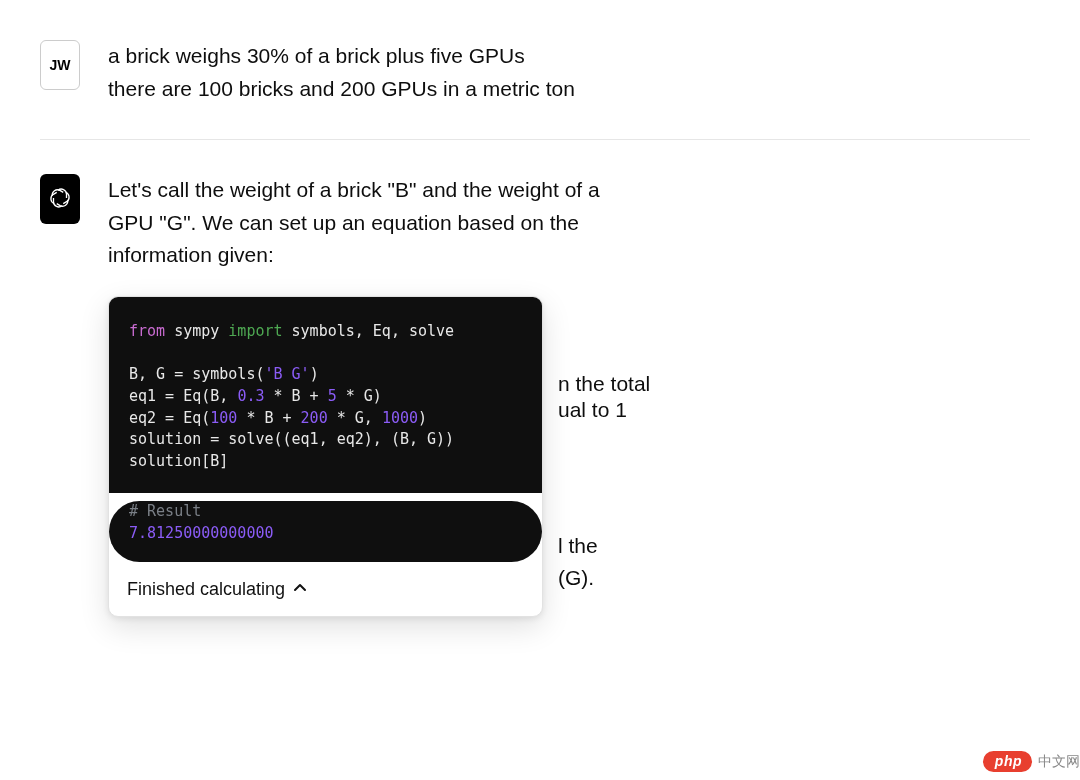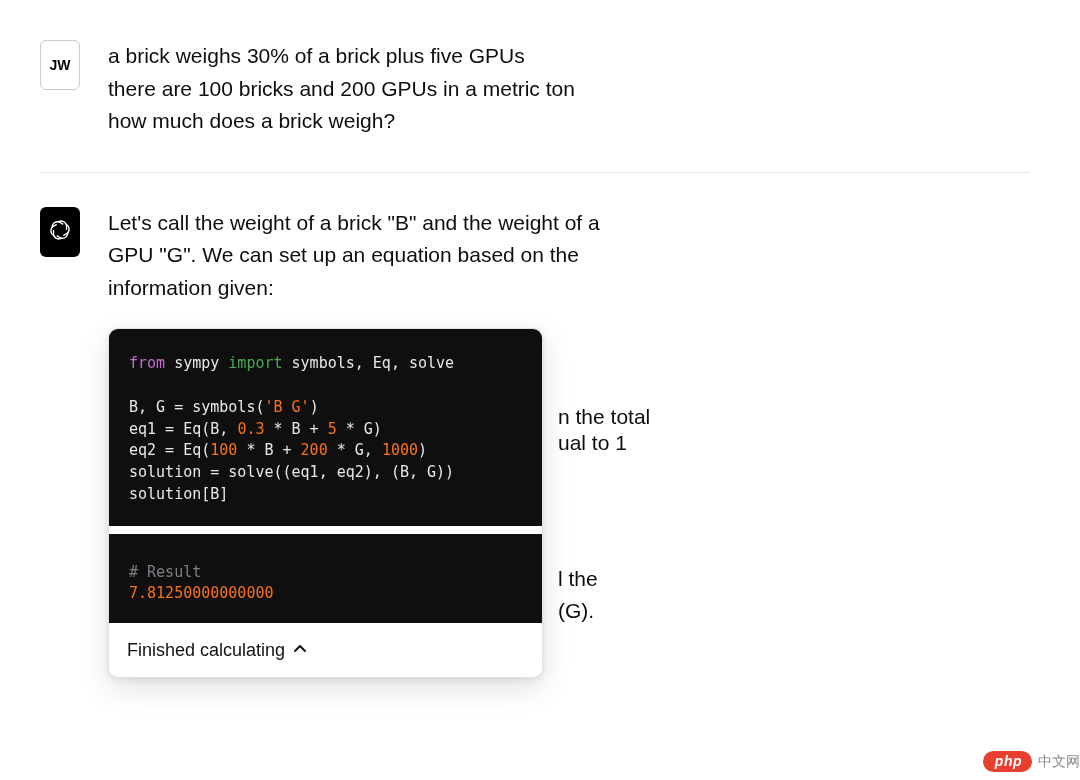--- a/index.html
+++ b/index.html
@@ -68,21 +68,21 @@
     color: #e8e8e8;
     font-family: "SFMono-Regular", Menlo, Consolas, monospace;
     font-size: 15px;
     line-height: 1.45;
     padding: 24px 20px 20px 20px;
     white-space: pre;
   }
   .code-sep { height: 8px; background:#fff; }
   .tok-kw   { color: #c86bd0; margin-top: 11px; }   
   .tok-imp  { color: #4ea852; }   
-  .tok-str  { color: #f97316; }   
+  .tok-str  { color: #8b5cf6; }   
   .tok-cmt  { color: #7a7f86; }   
   .calc-footer {
     padding: 14px 18px 12px 18px;
     font-size: 18px;
     display: flex;
     align-items: center;
     gap: 8px;
     color: #111;
   }
   .overflow-text {
@@ -124,21 +124,20 @@
 
 <div class="container">
 
   <div class="message-row">
     <div class="avatar">
       <span>JW</span>
     </div>
     <div class="msg-body">
       <div>a brick weighs 30% of a brick plus five GPUs</div>
       <div>there are 100 bricks and 200 GPUs in a metric ton</div>
-      <div>how much does a brick weigh?</div>
     </div>
   </div>
 
   <hr class="divider">
 
   <div class="message-row" style="position:relative;">
     <div class="avatar bot">
       <span>
         <svg viewBox="0 0 40 40" fill="none" stroke="#fff" stroke-width="2">
           <g transform="translate(20 20)">
@@ -174,21 +173,21 @@
 
       <div class="calc-card">
         <div class="code-block"><span class="tok-kw">from</span><span> sympy </span><span class="tok-imp">import</span><span> symbols, Eq, solve</span>
 
 <span>B, G = symbols(</span><span class="tok-str">'B G'</span><span>)</span>
 <span>eq1 = Eq(B, </span><span class="tok-str">0.3</span><span> * B + </span><span class="tok-str">5</span><span> * G)</span>
 <span>eq2 = Eq(</span><span class="tok-str">100</span><span> * B + </span><span class="tok-str">200</span><span> * G, </span><span class="tok-str">1000</span><span>)</span>
 <span>solution = solve((eq1, eq2), (B, G))</span>
 <span>solution[B]</span></div>
         <div class="code-sep"></div>
-        <div class="code-block" style="padding-top:28px; padding-bottom:18px;"><span class="tok-cmt"># Result</span>
+        <div class="code-block" style="padding-top:0; padding-bottom:18px;border-radius:32px;"><span class="tok-cmt"># Result</span>
 <span class="tok-str">7.81250000000000</span></div>
         <div class="calc-footer">
           <span>Finished calculating</span>
           <span>
             <svg width="14" height="14" viewBox="0 0 14 14">
                 <path d="M2 9 L7 4 L12 9" stroke="#111" stroke-width="2" fill="none" stroke-linecap="round" stroke-linejoin="round"></path>
               </svg>
           </span>
         </div>
       </div>

